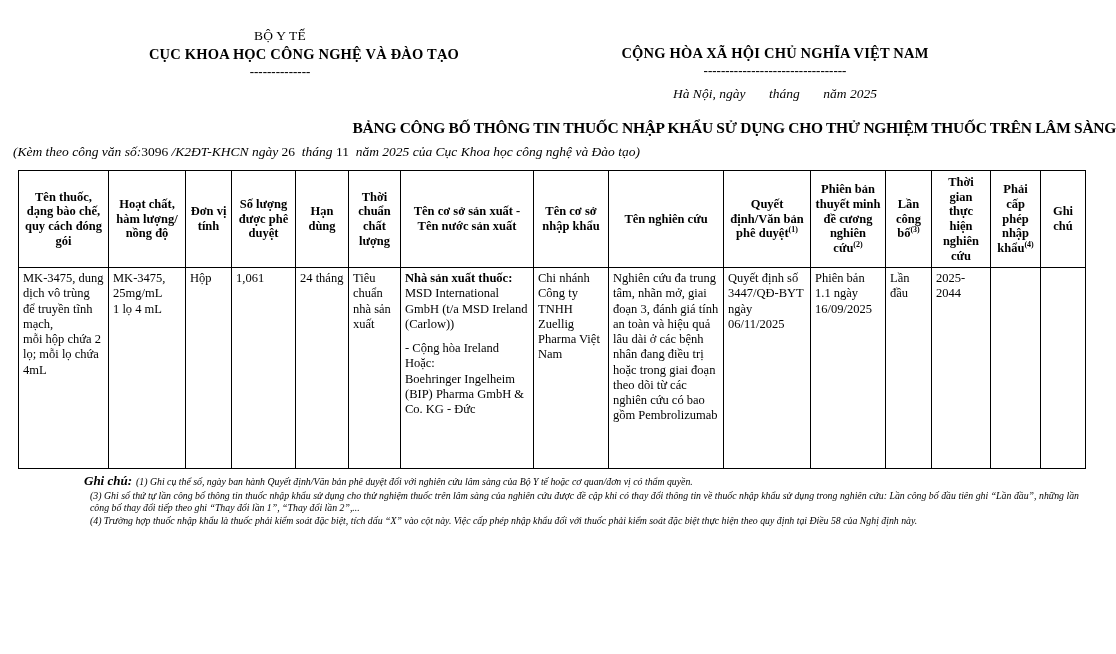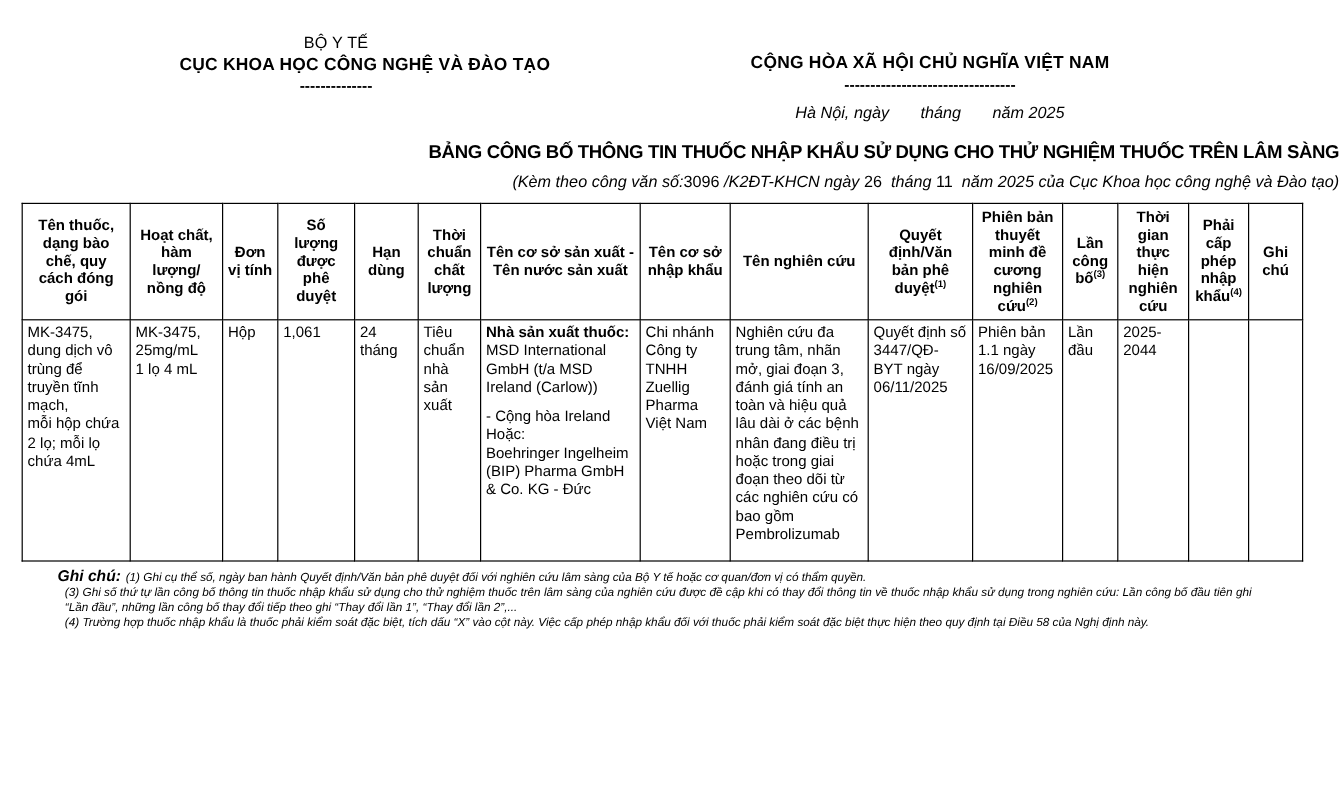--- a/index.html
+++ b/index.html
@@ -1,40 +1,40 @@
 <!DOCTYPE html>
 <html><head>
 <meta charset="utf-8">
 <style>
   html,body{margin:0;padding:0;background:#fff;}
   .page{
     position:relative;
     width:1116px;height:654px;
     background:#ffffff;
     color:#000;
-    font-family:Liberation Sans, sans-serif;
+    font-family:Liberation Serif, serif;
     overflow:hidden;
   }
   
   .doc-header{display:flex;padding-top:28px;}
   .hdr-left{width:560px;text-align:center;line-height:1.25;}
   .hdr-right{width:430px;text-align:center;line-height:1.25;margin-top:16px;}
   .hdr-ministry{font-size:13.5px;letter-spacing:.2px;}
   .hdr-dept{font-size:14.5px;font-weight:bold;letter-spacing:.2px;padding-left:48px;}
   .hdr-divider{font-weight:bold;font-size:13px;line-height:1;margin-top:2px;}
   .hdr-country{font-size:14.5px;font-weight:bold;letter-spacing:.2px;}
   .hdr-motto{font-size:14.5px;font-weight:bold;}
   .hdr-dateline{font-size:13.5px;font-style:italic;margin-top:9px;}
   
   .doc-title{
     margin-top:16px;text-align:right;
     font-size:15.5px;font-weight:bold;letter-spacing:-0.3px;
   }
   .doc-subtitle{
-    margin-top:7px;text-align:right;font-size:13.5px;padding-left:13px;
+    margin-top:7px;text-align:left;font-size:13.5px;padding-left:13px;
   }
   .doc-subtitle .it{font-style:italic;}
   .doc-subtitle .up{font-style:normal;}
   
   table.drug-table{
     border-collapse:collapse;table-layout:fixed;
     margin:10px 0 0 18px;width:1067px;
     font-size:12.5px;
   }
   .drug-table th,.drug-table td{
@@ -47,21 +47,21 @@
     line-height:1.18;height:90px;font-size:12.5px;
   }
   .drug-table td{
     text-align:left;vertical-align:top;line-height:1.22;height:194px;
   }
   .preline{white-space:pre-line;}
   sup{font-size:8px;line-height:0;}
   .mfr-heading{font-weight:bold;}
   .mfr-block2{margin-top:9px;}
   
-  .footnotes{margin:4px 0 0 48px;width:995px;font-style:italic;}
+  .footnotes{margin:4px 0 0 84px;width:995px;font-style:italic;}
   .fn-line1{font-size:9.8px;line-height:1.2;}
   .fn-label{font-weight:bold;font-size:13px;font-style:italic;margin-right:4px;}
   .fn-line2{font-size:9.8px;line-height:1.2;padding-left:56px;}
   .fn-line34{font-size:9.8px;line-height:1.25;padding-left:6px;margin-top:1px;text-align:justify;}
 </style>
 </head>
 <body>
 
 <div class="page">
 

